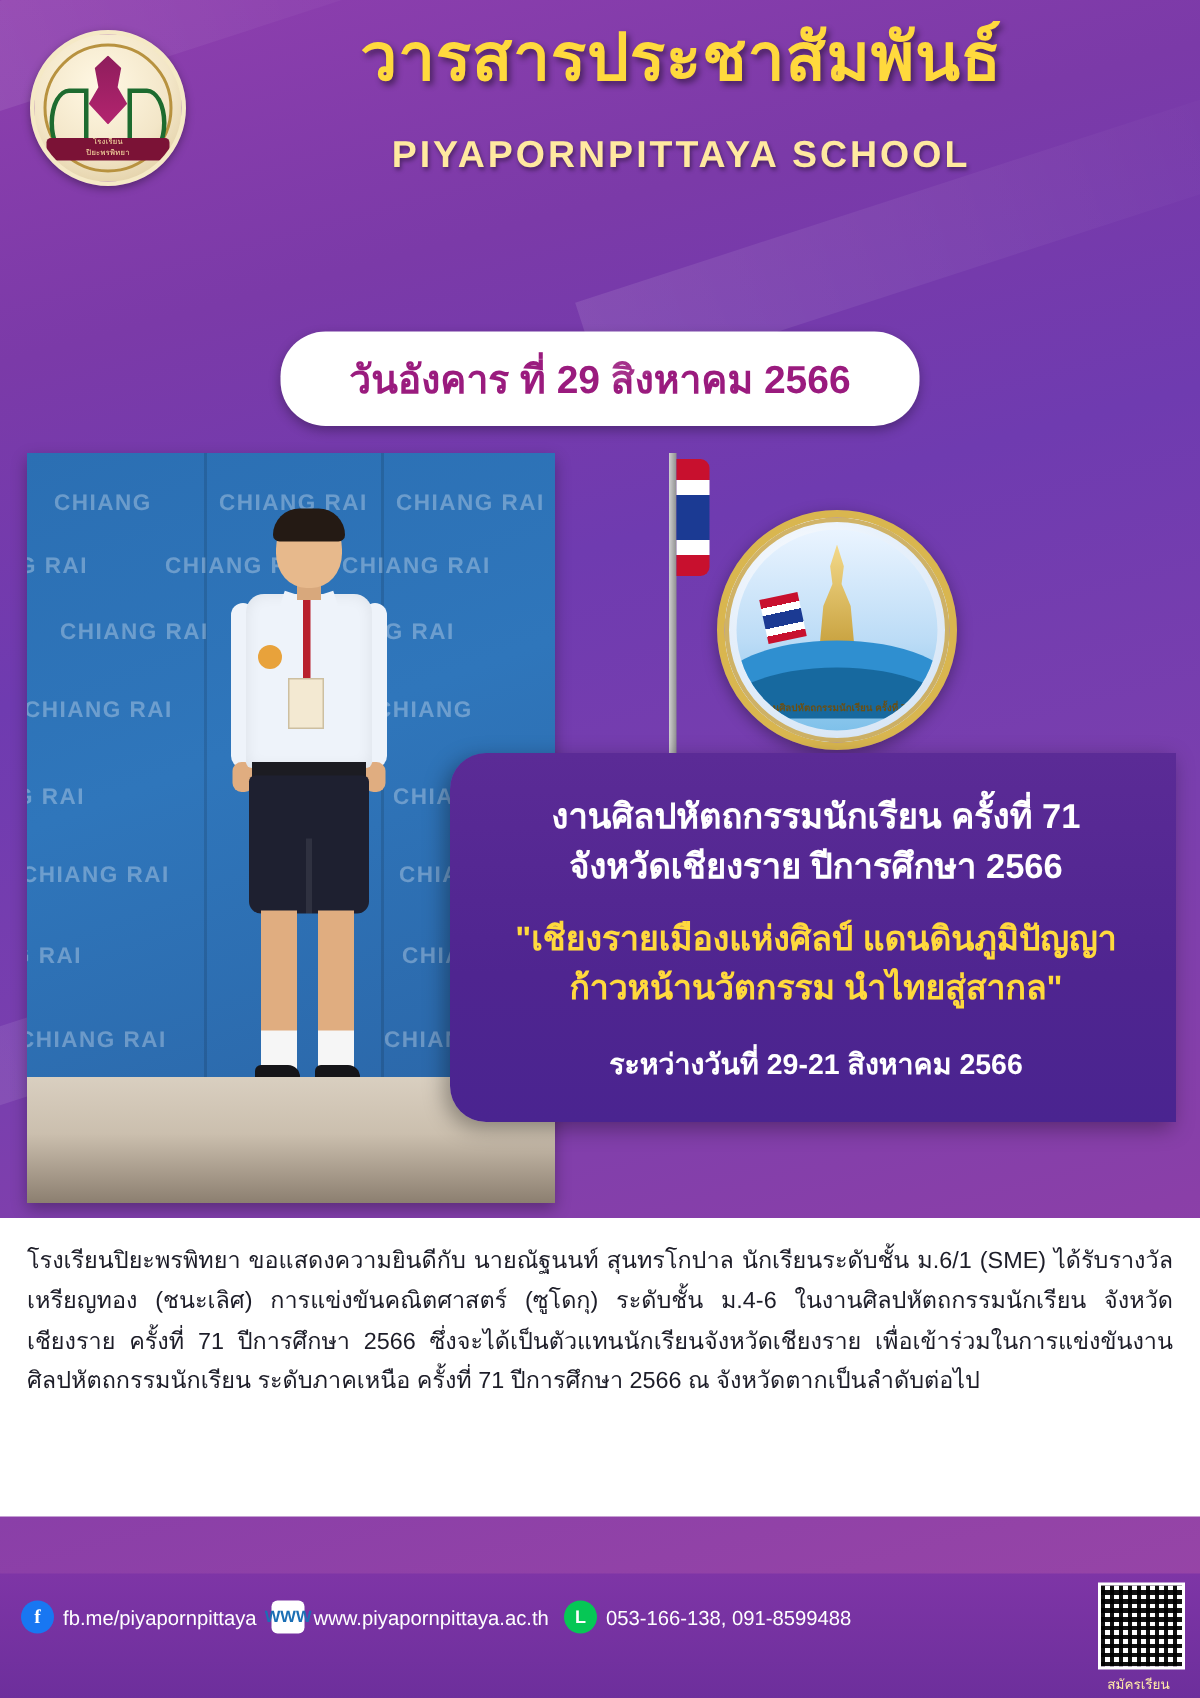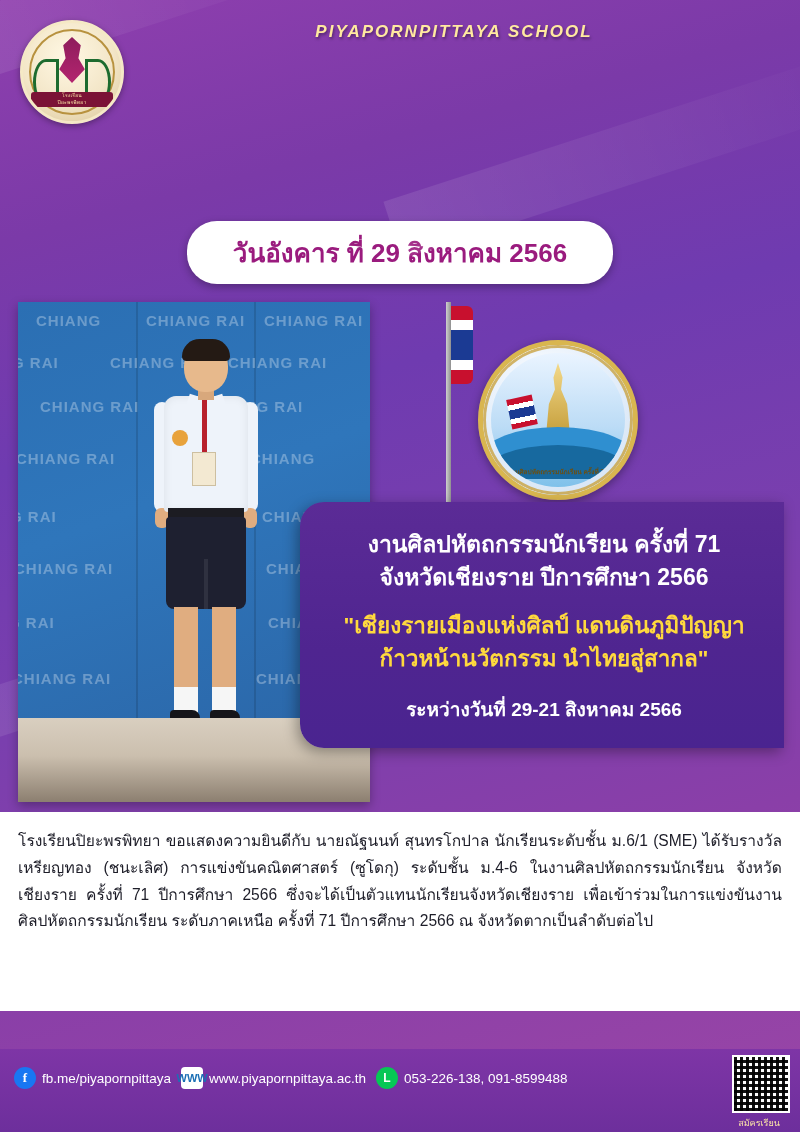--- a/index.html
+++ b/index.html
@@ -86,27 +86,26 @@
   }
   .title2 {
     font-size: 46px;
     font-weight: bold;
     color: #ffffff;
     text-shadow: 2px 3px 5px rgba(0,0,0,.45);
     line-height: 1.2;
     margin-top: 2px;
   }
   .title3 {
-    font-size: 17px;
+    font-size: 25px;
     font-weight: bold;
     color: #ffe9a0;
     letter-spacing: 2px;
-    margin-top: 8px;
+    margin-top: 24px;
     text-shadow: 1px 2px 3px rgba(0,0,0,.4);
-    font-style: italic;
   }
 
   
   .date-pill-wrap {
     display: flex; justify-content: center;
     margin-top: 6px;
   }
   .date-pill {
     background: #ffffff;
     border-radius: 30px;
@@ -134,20 +133,21 @@
     overflow: hidden;
     box-shadow: 0 4px 10px rgba(0,0,0,.3);
   }
   .photo .backdrop-text {
     position: absolute;
     color: rgba(255,255,255,.30);
     font-weight: bold;
     font-size: 15px;
     letter-spacing: 1px;
     white-space: nowrap;
+    margin-top: 15px;
   }
   .photo .stripe {
     position: absolute; top: 0; bottom: 0; width: 2px;
     background: rgba(0,0,0,.12);
   }
   .photo .stage-floor {
     position: absolute; left: 0; right: 0; bottom: 0; height: 84px;
     background: linear-gradient(180deg,#d9cfc0 0%, #cbbfae 45%, #8c7f70 100%);
   }
   .photo .floor-line {
@@ -387,20 +387,21 @@
       <div class="ring"></div>
       <div class="wreath-l"></div>
       <div class="wreath-r"></div>
       <div class="torch"></div>
       <div class="band">
         <small>โรงเรียน</small>
         <small>ปิยะพรพิทยา</small>
       </div>
     </div>
     <div class="titles">
+      <div class="title1">วารสารประชาสัมพันธ์</div>
       <div class="title3">PIYAPORNPITTAYA  SCHOOL</div>
     </div>
   </div>
 
   <div class="date-pill-wrap">
     <div class="date-pill">วันอังคาร ที่ 29 สิงหาคม 2566</div>
   </div>
 
   <div class="main">
 
@@ -491,20 +492,20 @@
       <div class="fitem">
         <span class="icon-circle ic-fb">f</span>
         <span>fb.me/piyapornpittaya</span>
       </div>
       <div class="fitem">
         <span class="icon-circle ic-web">WWW</span>
         <span>www.piyapornpittaya.ac.th</span>
       </div>
       <div class="fitem">
         <span class="icon-circle ic-line">L</span>
-        <span>053-226-138,  091-8599488</span>
+        <span>053-166-138,  091-8599488</span>
       </div>
     </div>
     <div class="qr"></div>
     <div class="qr-label">สมัครเรียน</div>
   </div>
 
 </div>
 
 </body></html>

